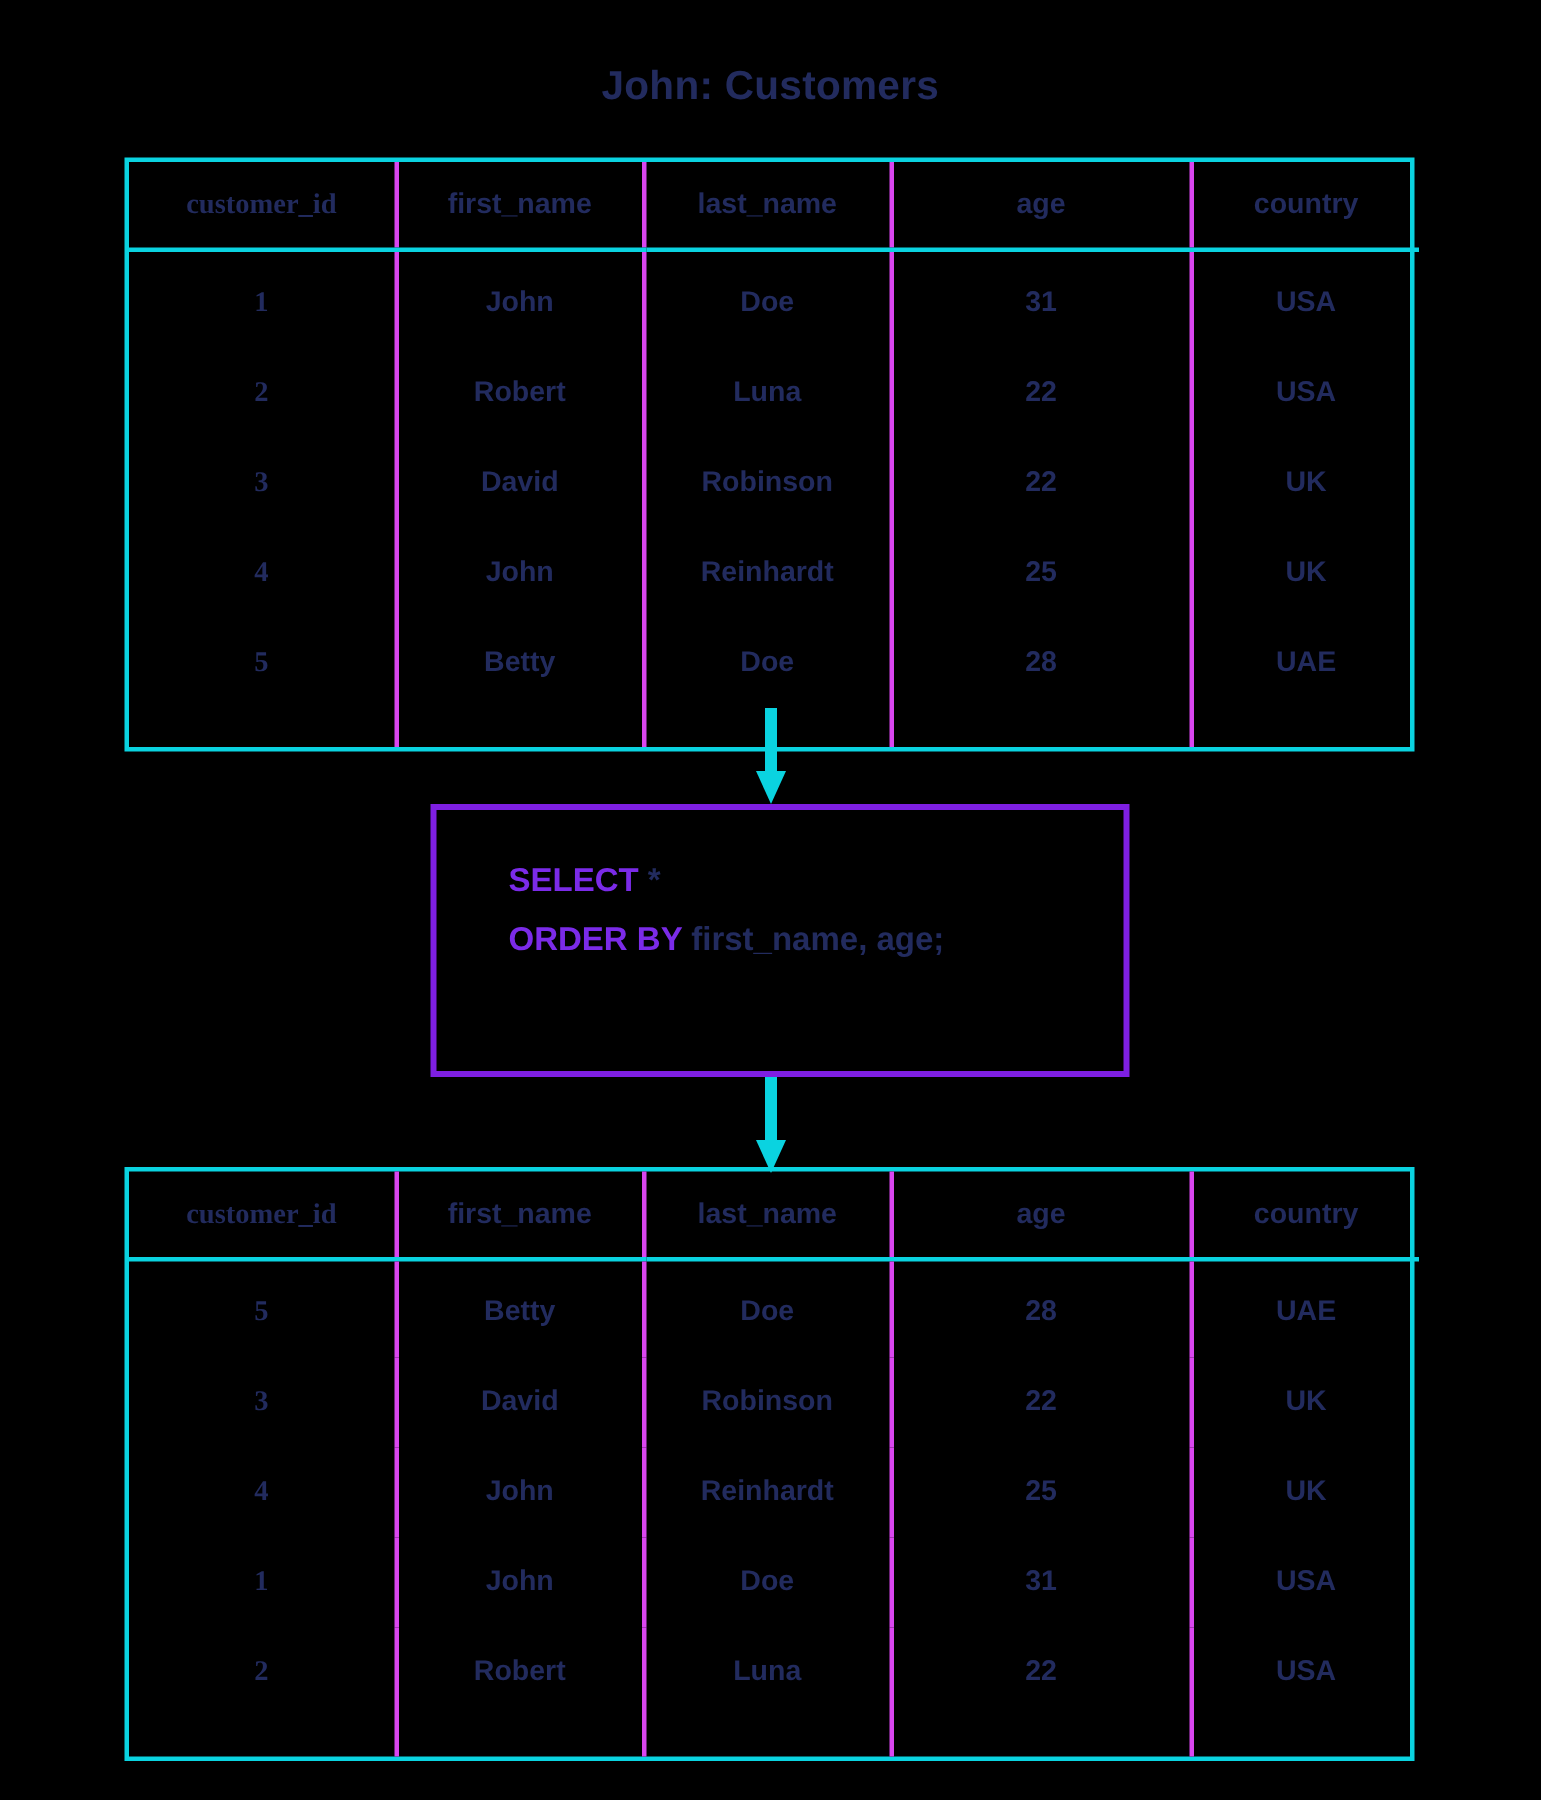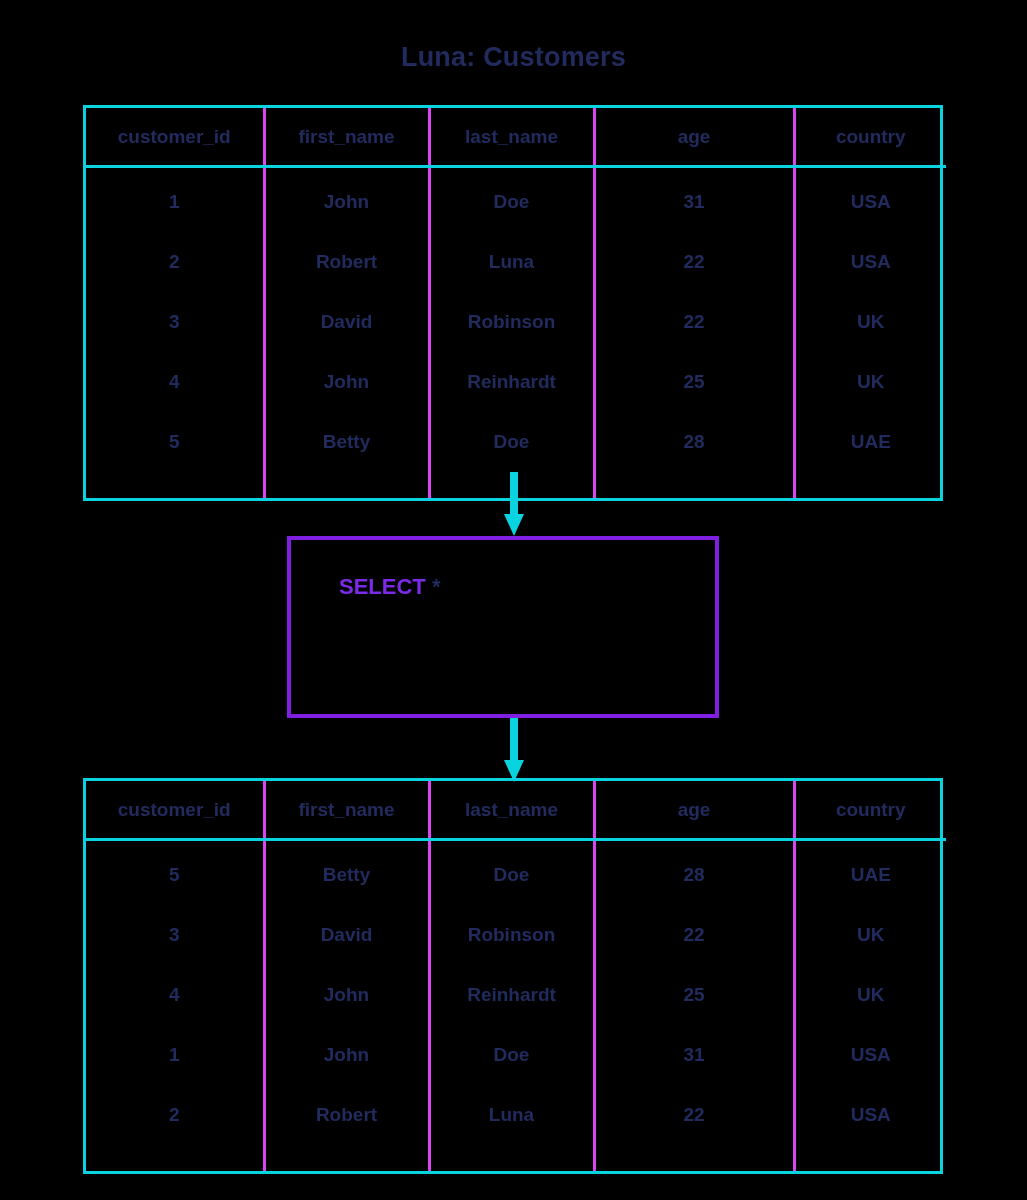--- a/index.html
+++ b/index.html
@@ -49,21 +49,21 @@
   .sql-table td {
     color: #222b5e;
     text-align: center;
     font-size: 19px;
     font-weight: bold;
     border-left: 3px solid #d946ef;
     border-right: 0;
     padding: 0;
   }
   .sql-table th:first-child,
-  .sql-table td:first-child { border-left: 0; }
+  .sql-table td:first-child { border-left: 0; font-family: Liberation Serif, serif; }
 
   .sql-table thead th {
     height: 57px;
     border-bottom: 3px solid #0ad3e0;
     font-weight: bold;
   }
   .sql-table tbody td {
     height: 60px;
   }
   .sql-table tbody tr:first-child td { padding-top: 4px; }
@@ -102,21 +102,21 @@
     border-left: 10px solid transparent;
     border-right: 10px solid transparent;
     border-top: 22px solid #0ad3e0;
   }
 
   
   #query-box {
     position: absolute;
     left: 287px;
     top: 536px;
-    width: 432px;
+    width: 466px;
     height: 182px;
     border: 4px solid #7e1fe2;
     box-sizing: border-box;
   }
   .query-lines {
     position: absolute;
     left: 48px;
     top: 27px;
     right: 8px;
   }
@@ -126,21 +126,21 @@
     line-height: 39px;
     white-space: nowrap;
     color: #222b5e;
   }
   .kw { color: #7b2be8; font-weight: bold; }
   .ident { color: #222b5e; font-weight: bold; }
 </style>
 </head>
 <body>
 
-<div class="page-title">Luna: Customers</div>
+<div class="page-title">John: Customers</div>
 
 <div class="sql-table" id="table-source">
   <table>
     <colgroup>
       <col class="c0">
         <col class="c1">
         <col class="c2">
         <col class="c3">
         <col class="c4">
     </colgroup>
@@ -194,20 +194,21 @@
 </div>
 
 <div class="arrow" id="arrow-top">
   <div class="shaft"></div>
   <div class="head"></div>
 </div>
 
 <div id="query-box">
   <div class="query-lines">
       <div class="query-line"><span class="kw">SELECT</span><span class="ident"> *</span></div>
+      <div class="query-line"><span class="kw">ORDER BY</span><span class="ident"> first_name, age;</span></div>
     </div>
 </div>
 
 <div class="arrow" id="arrow-bottom">
   <div class="shaft"></div>
   <div class="head"></div>
 </div>
 
 <div class="sql-table" id="table-result">
   <table>

